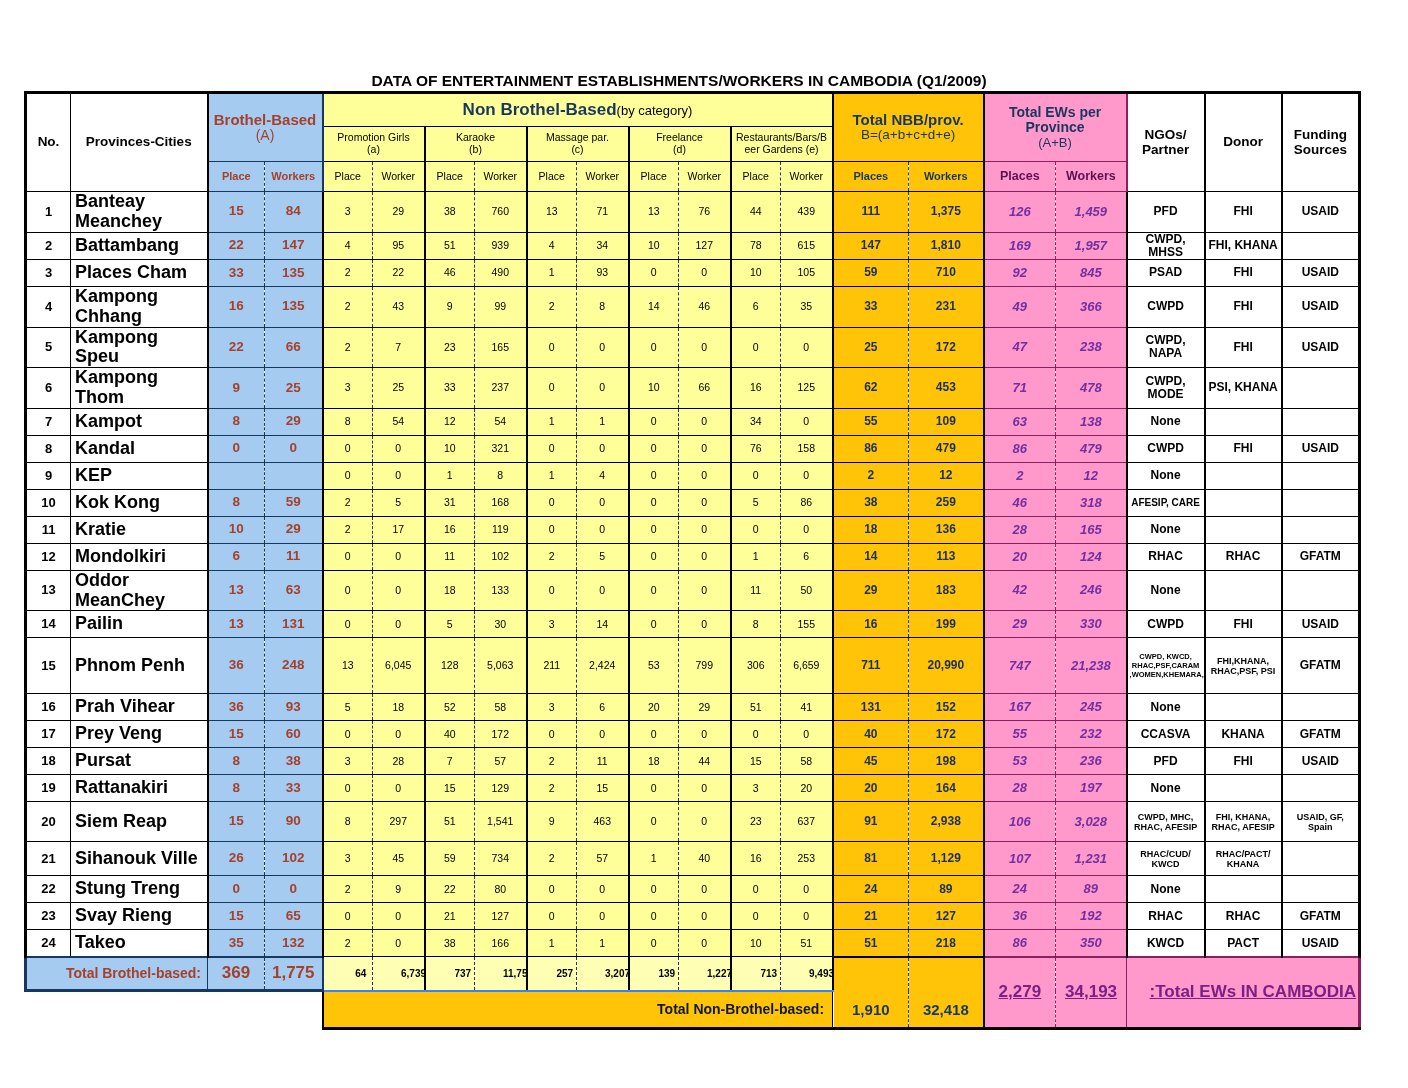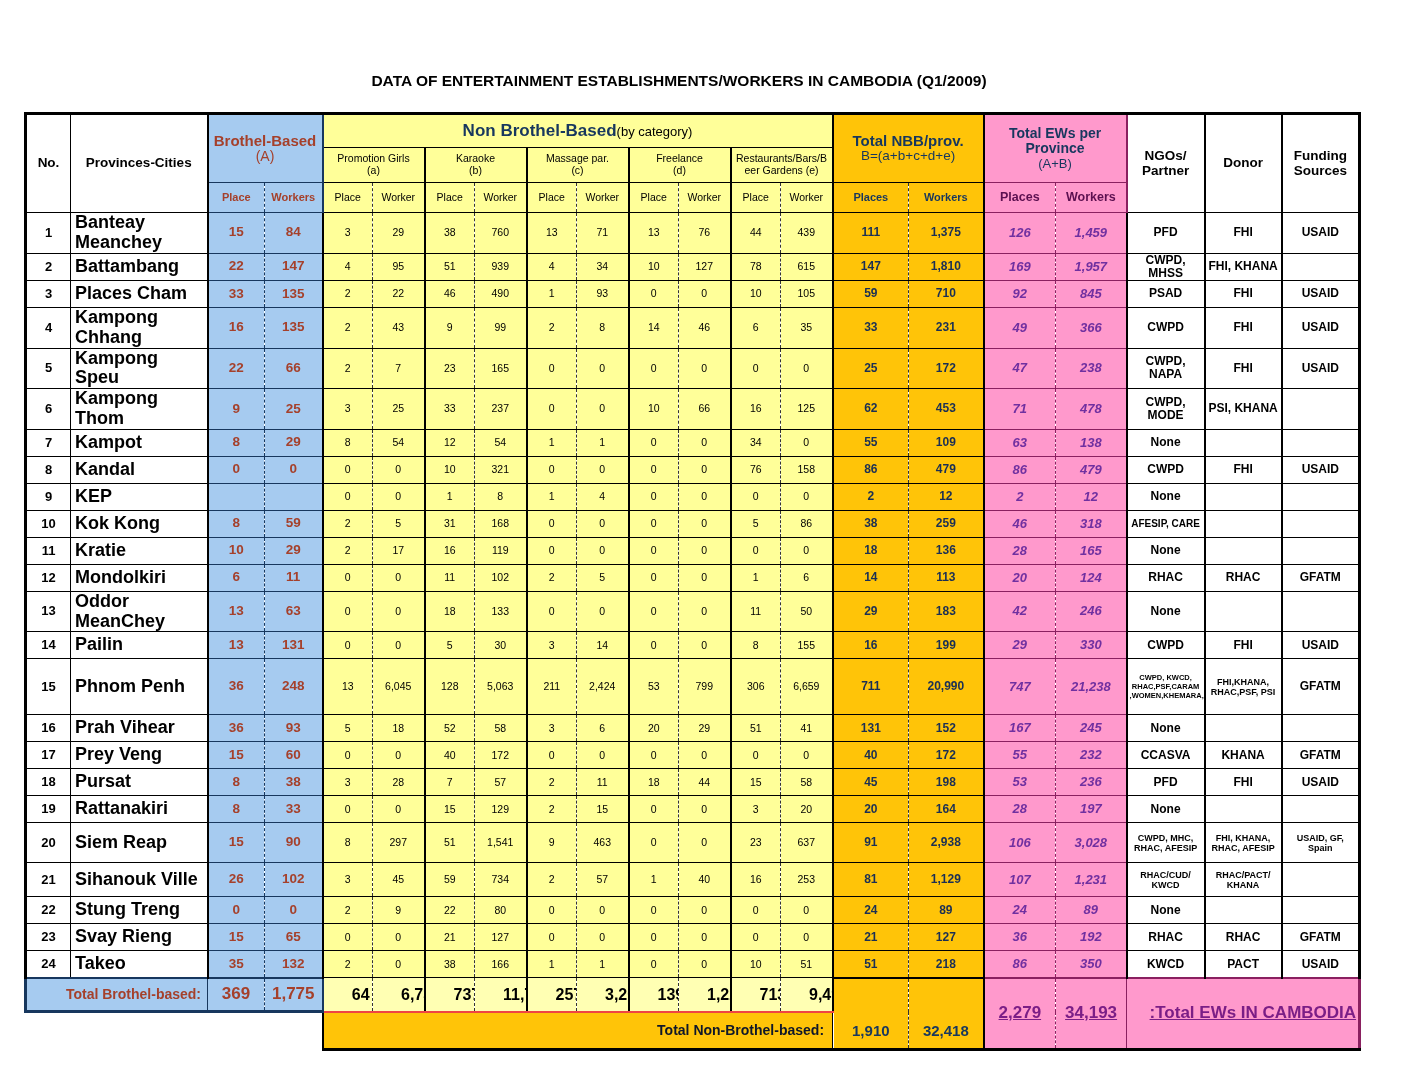--- a/index.html
+++ b/index.html
@@ -1,17 +1,17 @@
 <!DOCTYPE html>
 <html><head>
 <meta charset="utf-8">
 <style>
   html,body{margin:0;padding:0;background:#fff;}
   body{width:1408px;height:1088px;font-family:"Liberation Sans",sans-serif;-webkit-font-smoothing:antialiased;}
-  .title{padding-top:72px;width:1358px;text-align:center;font-weight:bold;font-size:15.5px;color:#000;margin-bottom:22px;}
+  .title{padding-top:72px;width:1358px;text-align:center;font-weight:bold;font-size:15.5px;color:#000;margin-bottom:1px;}
   table{border-collapse:collapse;table-layout:fixed;width:1334px;margin-left:24px;}
   th,td{border:1px solid #000;text-align:center;vertical-align:middle;padding:0 2px;overflow:hidden;line-height:1.1;}
   tr{height:27px;}
   
   .bT{border-top:3px solid #000}.bL{border-left:3px solid #000}.bR{border-right:3px solid #000}
   .grpR{border-right:2px solid #000}
   
   .dashRk{border-right:1px dashed #333}.dashLk{border-left:1px dashed #333}
   .dashRn{border-right:1px dashed #17375E}.dashLn{border-left:1px dashed #17375E}
   .dashRp{border-right:1px dashed #8a2060}.dashLp{border-left:1px dashed #8a2060}
@@ -43,21 +43,21 @@
   .td-y{background:#FFFF99;color:#000;font-size:10.5px;}
   .td-g{background:#FFC408;color:#1a2f55;font-weight:bold;font-size:12px;}
   .td-p{background:#FF99CC;color:#7030A0;font-weight:bold;font-style:italic;font-size:13px;border-top-color:#8a2060;border-bottom-color:#8a2060;}
   .td-w{background:#fff;color:#000;font-weight:bold;}
   .fs12{font-size:12px}.fs10{font-size:10px}.fs9{font-size:9px;line-height:1.15}.fs7{font-size:7.5px;line-height:1.2}
   
   .f1{height:34px}.f2{height:38px}
   .f-blue{background:#A6CBF0;color:#A5402B;font-weight:bold;border-color:#17375E;border-top-width:2px;border-bottom:3px solid #17375E;}
   .f-label{text-align:right;padding-right:6px;font-size:14px;border-left:3px solid #17375E;}
   .f-val{font-size:17px;}
-  .f-y{background:#FFFFB3;color:#000;font-weight:bold;font-size:16px;border-bottom:2px solid #ef4444;padding-left:28px;}
+  .f-y{background:#FFFFB3;color:#000;font-weight:bold;font-size:10px;border-bottom:2px solid #3b82f6;padding-left:28px;}
   .f-empty{border:none;background:#fff;}
   .f-gold-label{background:#FFC408;color:#0f172a;font-weight:bold;font-size:14px;text-align:right;padding-right:8px;border-left:2px solid #000;border-top:2px solid #000;border-bottom:3px solid #000;}
   .f-gold-val{background:#FFC408;color:#17375E;font-weight:bold;font-size:15px;border-top:2px solid #000;border-bottom:3px solid #000;vertical-align:bottom;padding-bottom:9px;}
   .f-pink{background:#FF99CC;color:#7b1e86;font-weight:bold;font-size:17px;border-color:#8a2060;border-top:2px solid #8a2060;border-bottom:3px solid #000;}
   .f-pink .u{text-decoration:underline;}
   .f-pink-text{text-align:right;padding-left:10px;border-left:1px solid #8a2060;}
 </style>
 </head>
 <body>
 

